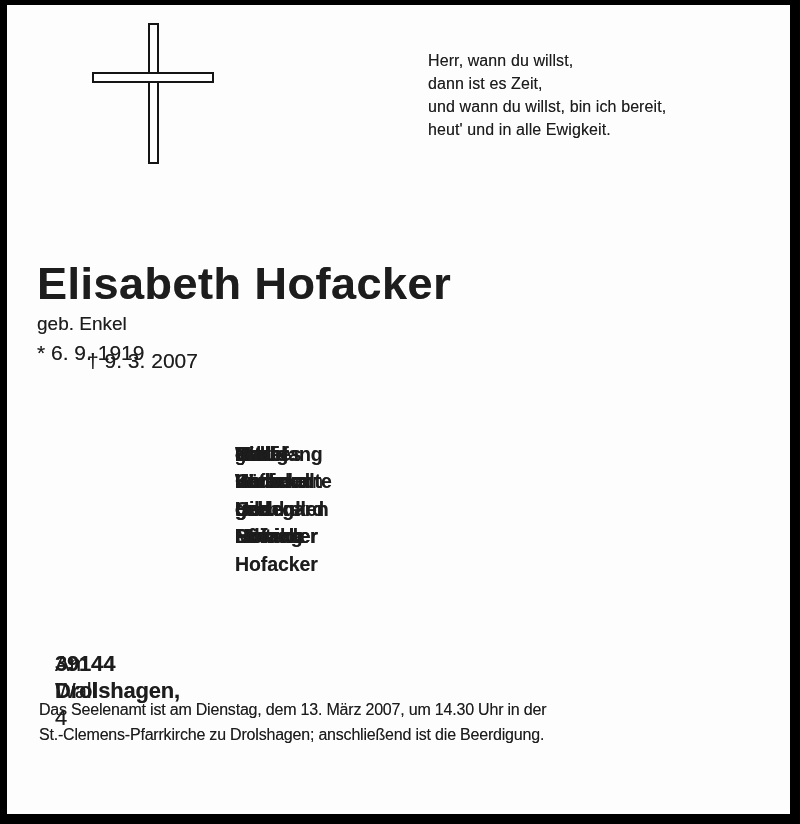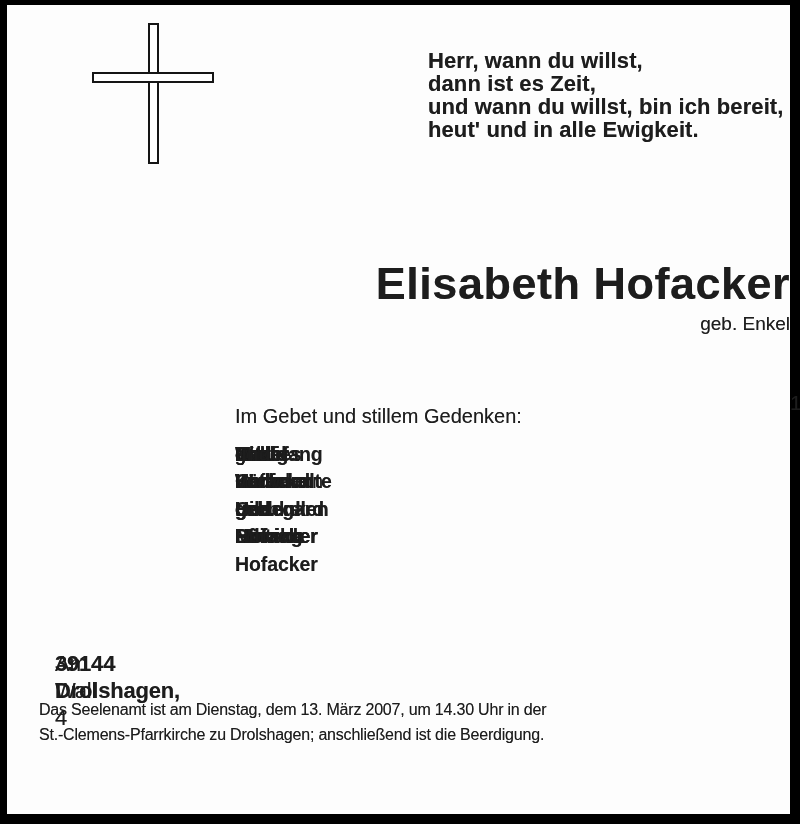--- a/index.html
+++ b/index.html
@@ -31,41 +31,40 @@
   }
   .cross-svg {
     left: 85px;
     top: 18px;
     width: 122px;
     height: 141px;
   }
   .verse {
     left: 421px;
     top: 44px;
-    font-size: 22px;
+    font-size: 16px;
     line-height: 23px;
     white-space: pre-line;
     letter-spacing: 0.1px;
-    font-weight: bold;
   }
   .intro {
     left: 34px;
     top: 172px;
     font-size: 21px;
     line-height: 27.3px;
     letter-spacing: -0.2px;
     white-space: pre-line;
   }
   .center-block {
     left: 0;
     top: 254px;
     width: 783px;
     padding-left: 30px;
     box-sizing: border-box;
-    text-align: right;
+    text-align: left;
   }
   .center-block > div { position: static; }
   .deceased-name {
     font-size: 45px;
     line-height: 50px;
     font-weight: 700;
     letter-spacing: 0.5px;
   }
   .maiden-name {
     font-size: 19px;
@@ -129,21 +128,20 @@
 
   <div class="center-block">
     <div class="deceased-name txt">Elisabeth Hofacker</div>
     <div class="maiden-name txt">geb. Enkel</div>
     <div class="dates txt">
         <span class="birth">* 6. 9. 1919</span>
         <span class="death">† 9. 3. 2007</span>
       </div>
   </div>
 
-  <div class="gedenken txt">Im Gebet und stillem Gedenken:</div>
 
   <div class="mourners txt">
     <div class="mline">
         <span class="b">Paul-Gerhard und Monika Hofacker</span>
         <span> geb. Kaufmann</span>
       </div>
     <div class="mline">
         <span class="b">Wolfgang und Gedenken Löwing</span>
         <span> geb. Hofacker</span>
       </div>

